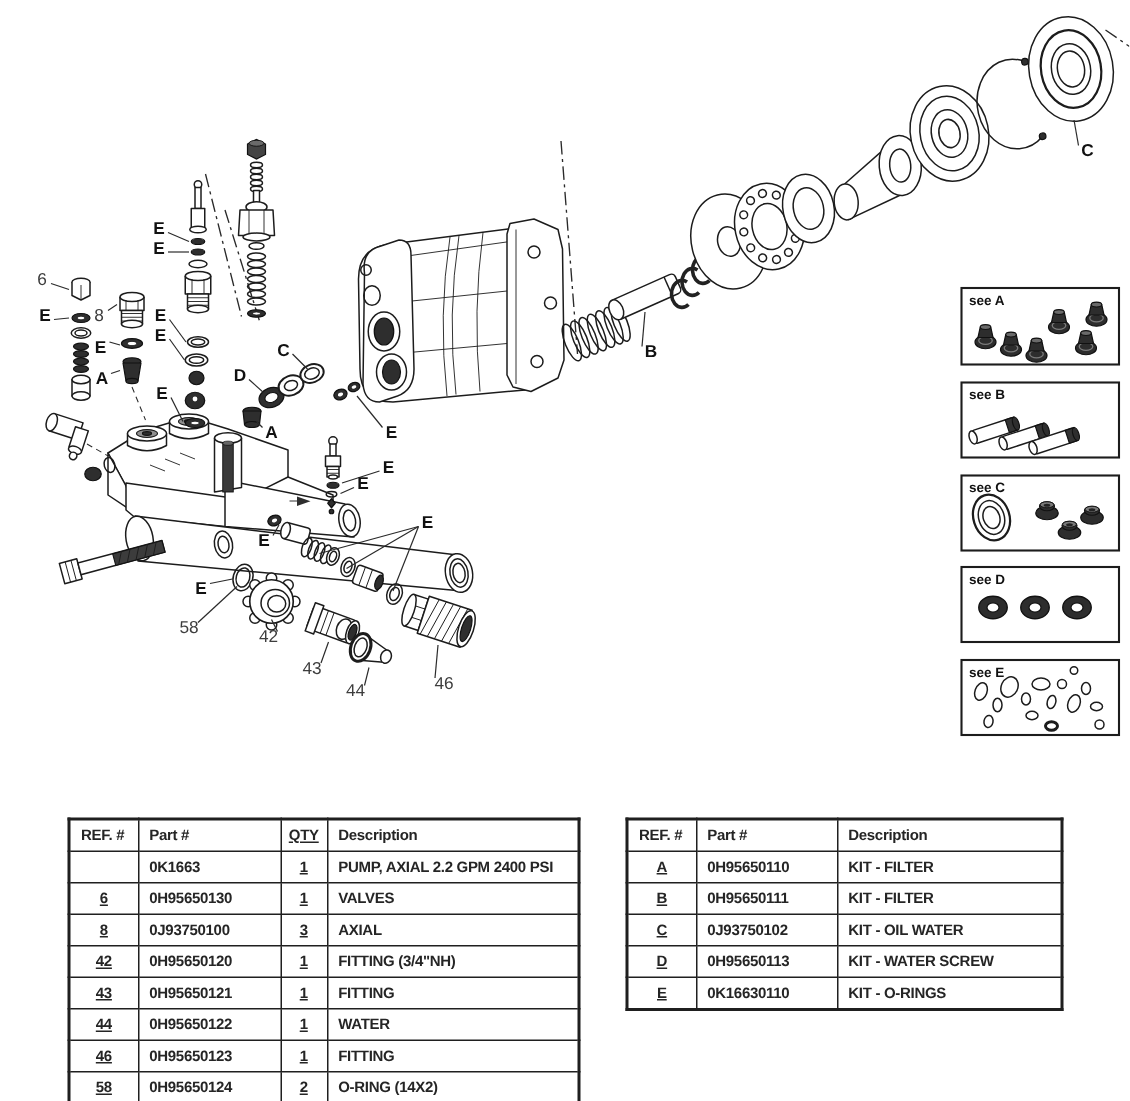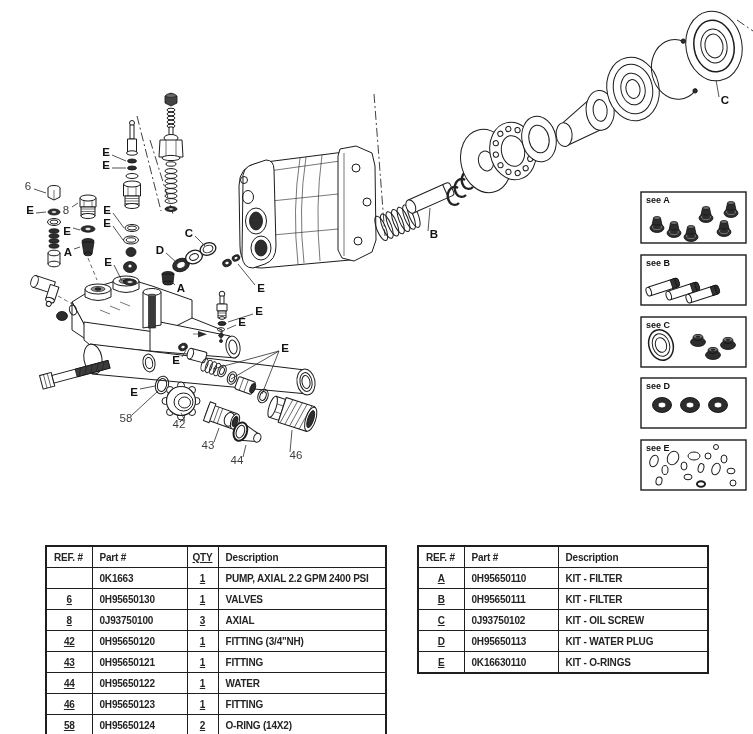--- a/index.html
+++ b/index.html
@@ -641,26 +641,26 @@
           <td>KIT - FILTER</td>
         </tr>
         <tr>
           <td class="c">B</td>
           <td>0H95650111</td>
           <td>KIT - FILTER</td>
         </tr>
         <tr>
           <td class="c">C</td>
           <td>0J93750102</td>
-          <td>KIT - OIL SCREW</td>
+          <td>KIT - OIL WATER</td>
         </tr>
         <tr>
           <td class="c">D</td>
           <td>0H95650113</td>
-          <td>KIT - WATER PLUG</td>
+          <td>KIT - WATER SCREW</td>
         </tr>
         <tr>
           <td class="c">E</td>
           <td>0K16630110</td>
           <td>KIT - O-RINGS</td>
         </tr>
       </tbody>
   </table>
 </div>
 

